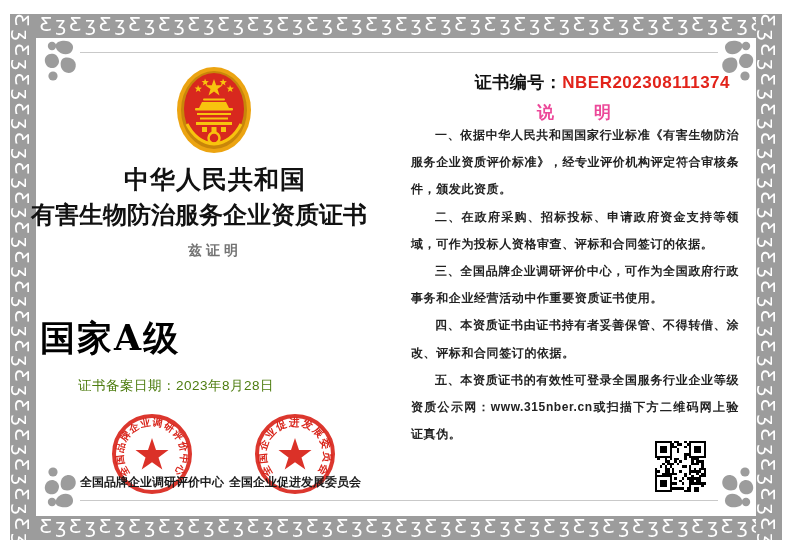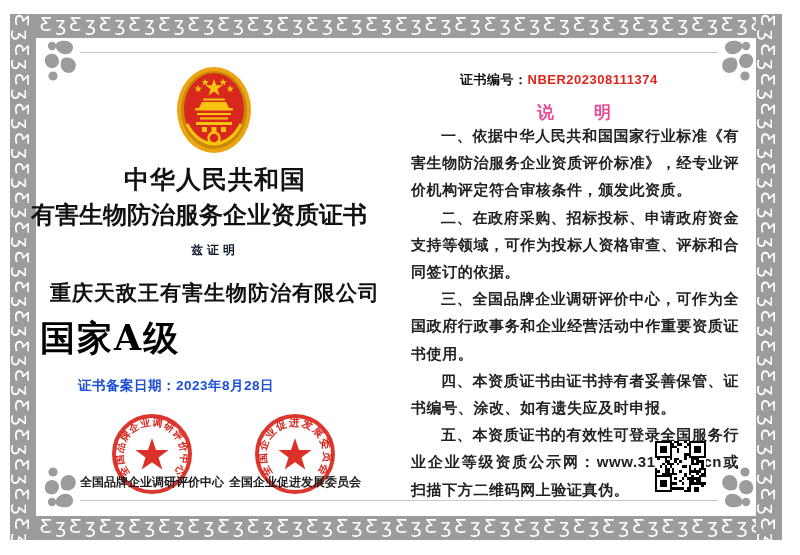--- a/index.html
+++ b/index.html
@@ -30,44 +30,44 @@
   .corner.tr { left:716px; top:40px; transform:scaleX(-1); }
   .corner.bl { left:44px;  top:466px; transform:scaleY(-1); }
   .corner.br { left:716px; top:466px; transform:scale(-1,-1); }
   
   .emblem { position:absolute; left:175px; top:66px; }
   .title1 { position:absolute; left:40px; top:163px; width:350px; text-align:center;
             font-size:25px; font-weight:bold; color:#111; letter-spacing:1px; }
   .title2 { position:absolute; left:22px; top:199px; width:354px; text-align:center;
             font-size:24px; font-weight:bold; color:#111; }
   .certify { position:absolute; left:40px; top:242px; width:350px; text-align:center;
-             font-size:12px; font-weight:bold; color:#0f172a; letter-spacing:4px; }
+             font-size:14px; font-weight:bold; color:#737373; letter-spacing:4px; }
   .company { position:absolute; left:30px; top:279px; width:370px; text-align:center;
              font-size:21px; font-weight:bold; color:#111; letter-spacing:1px; }
   .grade { position:absolute; left:40px; top:315px; width:350px; 
            font-family:"DejaVu Serif", serif; font-size:35px; font-weight:bold;
            letter-spacing:2px; }
-  .dates { position:absolute; left:78px; top:375px; font-size:13.5px; font-weight:bold;
-           color:#1d4ed8; line-height:22px; letter-spacing:0.5px; }
+  .dates { position:absolute; left:78px; top:375px; font-size:13.5px; font-weight:normal;
+           color:#4d7c0f; line-height:22px; letter-spacing:0.5px; }
   
   .seal { position:absolute; width:84px; height:84px; }
   .seal.left  { left:110px; top:412px; }
   .seal.right { left:253px; top:412px; }
   .seal-caption { position:absolute; top:474px; width:170px; text-align:center;
                   font-size:12px; font-weight:bold; color:#1a1a1a; }
   .seal-caption.left  { left:67px; }
   .seal-caption.right { left:210px; }
   
-  .cert-no { position:absolute; left:460px; top:71px; width:270px; text-align:left;
-             font-size:13px; font-weight:bold; color:#111; letter-spacing:0.5px; }
+  .cert-no { position:absolute; left:460px; top:71px; width:270px; text-align:right;
+             font-size:17px; font-weight:bold; color:#111; letter-spacing:0.5px; }
   .cert-no .num { font-weight:bold; }
   .notes-heading { position:absolute; left:410px; top:101px; width:330px; text-align:center;
                    font-size:17px; font-weight:bold; color:#ec4899; letter-spacing:2px; }
   .notes-body { position:absolute; left:411px; top:122px; width:328px;
-                font-size:15px; font-weight:600; color:#222; line-height:27.2px;
+                font-size:12px; font-weight:600; color:#222; line-height:27.2px;
                 text-align:justify; letter-spacing:0.6px; }
   .notes-body p { text-indent:2em; margin:0; }
   
   .qr { position:absolute; left:655px; top:441px; width:51px; height:51px; background:#fff; }
 </style>
 </head>
 <body>
 
 <div class="page">
 
@@ -146,21 +146,20 @@
     </g>
     <g fill="none" stroke="#f8c30e">
       <circle cx="39" cy="72" r="5.5" stroke-width="2.5"></circle>
       <path d="M12,58 C18,70 28,77 39,78 C50,77 60,70 66,58" stroke-width="3"></path>
     </g>
   </svg>
 
   <div class="title1">中华人民共和国</div>
   <div class="title2">有害生物防治服务企业资质证书</div>
   <div class="certify">兹证明</div>
-  <div class="company">重庆天敌王有害生物防治有限公司</div>
   <div class="grade">国家A级</div>
 
   <div class="dates">
     <div>证书备案日期：2023年8月28日</div>
   </div>
 
   <svg class="seal left" viewBox="0 0 84 84">
     <defs>
       <path id="arc-left" d="M 21.2,62.8 A 29,29 0 1 1 62.8,62.8" fill="none"></path>
     </defs>
@@ -184,21 +183,21 @@
   <div class="seal-caption right">全国企业促进发展委员会</div>
 
   <div class="cert-no">
     <span>证书编号：</span><span class="num" style="color:#e2231a">NBER202308111374</span>
   </div>
   <div class="notes-heading">说　　明</div>
   <div class="notes-body">
     <p>一、依据中华人民共和国国家行业标准《有害生物防治服务企业资质评价标准》，经专业评价机构评定符合审核条件，颁发此资质。</p>
     <p>二、在政府采购、招标投标、申请政府资金支持等领域，可作为投标人资格审查、评标和合同签订的依据。</p>
     <p>三、全国品牌企业调研评价中心，可作为全国政府行政事务和企业经营活动中作重要资质证书使用。</p>
-    <p>四、本资质证书由证书持有者妥善保管、证书编号、涂改、如有遗失应及时申报。</p>
+    <p>四、本资质证书由证书持有者妥善保管、不得转借、涂改、评标和合同签订的依据。</p>
     <p>五、本资质证书的有效性可登录全国服务行业企业等级资质公示网：www.315nber.cn或扫描下方二维码网上验证真伪。</p>
   </div>
 
   <svg class="qr" id="qr-svg" viewBox="0 0 21 21" shape-rendering="crispEdges">
       <g fill="#000">
         <rect x="8" y="0" width="1" height="1"></rect>
         <rect x="9" y="0" width="1" height="1"></rect>
         <rect x="12" y="0" width="1" height="1"></rect>
         <rect x="7" y="1" width="1" height="1"></rect>
         <rect x="9" y="1" width="1" height="1"></rect>

